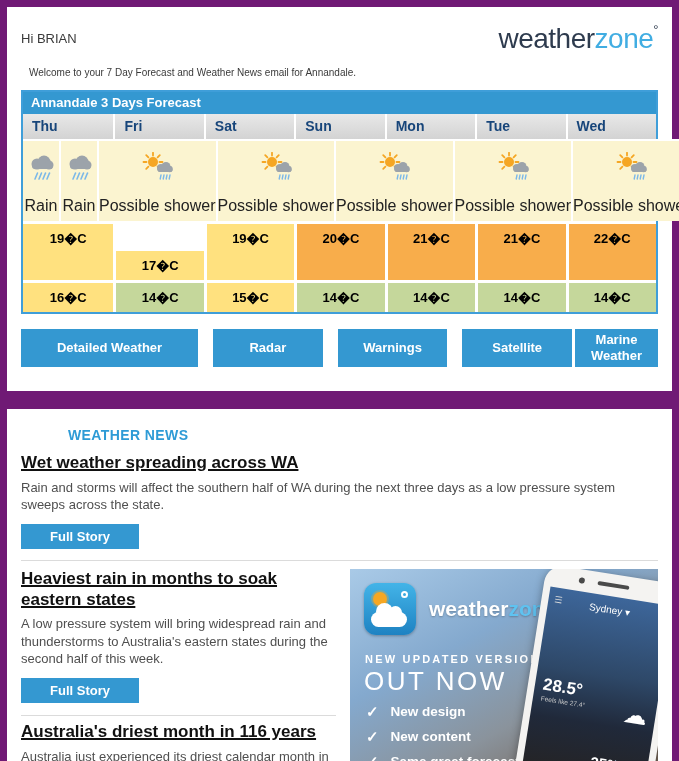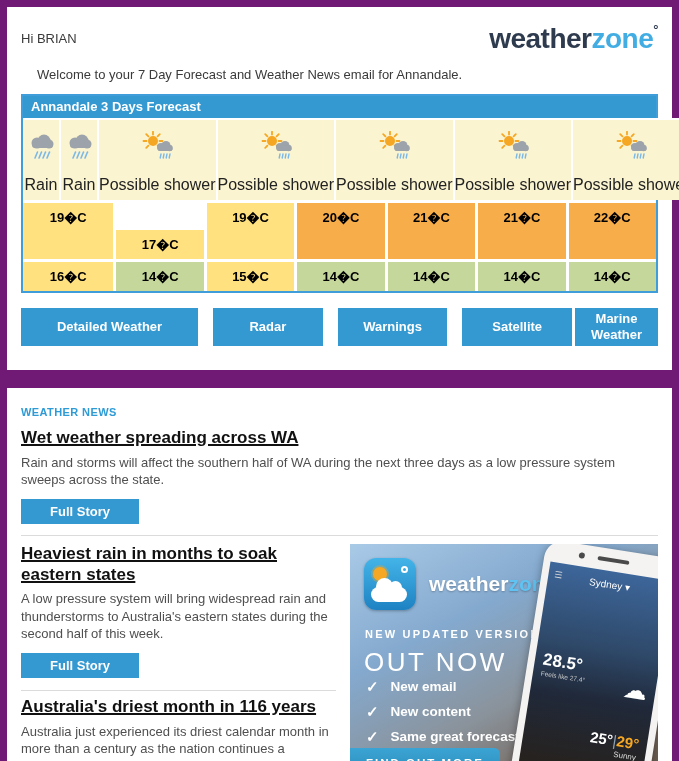--- a/index.html
+++ b/index.html
@@ -7,25 +7,25 @@
   body { font-family:"Liberation Sans", sans-serif; background:#EBEBEB; }
   .page { width:679px; height:761px; background:#701a75; overflow:hidden; position:relative; }
   .card { background:#fff; margin:0 7px; }
   .card-top { margin-top:7px; padding:10px 14px 24px; }
   .gap { height:18px; }
   .card-news { padding:12px 14px 10px; min-height:414px; }
 
   
   .header-row { display:flex; justify-content:space-between; align-items:center; height:42px; }
   .greeting { font-size:13px; color:#3a3a3a; }
-  .logo { font-weight:bold; font-size:28px; letter-spacing:-0.5px; line-height:1; }
+  .logo { font-weight:normal; font-size:28px; letter-spacing:-0.5px; line-height:1; }
   .logo-weather { color:#2E3B4E; }
   .logo-zone { color:#41ADE2; }
   .logo-deg { color:#2E3B4E; font-size:13px; vertical-align:14px; }
-  .welcome { font-size:13px; color:#3a3a3a; margin:8px 16px 12px; }
+  .welcome { font-size:10px; color:#3a3a3a; margin:8px 8px 12px; }
 
   
   .forecast-table { border:2px solid #3F9ED9; }
   .f-title { background:#3498D1; color:#fff; font-weight:bold; font-size:13px; padding:3px 8px 4px; }
   .f-grid { display:grid; grid-template-columns:repeat(7,1fr); }
   .f-grid .cell { border-left:2px solid #fff; }
   .f-grid .cell:first-child { border-left:none; }
   .f-days .cell { background:linear-gradient(#E8E8E8,#D3D3D3); color:#17457A; font-weight:bold; font-size:14px; padding:4px 0 5px 9px; }
   .f-icons .cell { background:#FBF4D0; text-align:center; padding:10px 0 6px; border-top:2px solid #fff; }
   .wicon { height:34px; display:flex; align-items:center; justify-content:center; }
@@ -36,21 +36,21 @@
   
   .nav-row { display:flex; gap:3px; margin-top:15px; }
   .nav-btn { background:#3498D1; color:#fff; font-weight:bold; font-size:13px; border:none;
              display:flex; align-items:center; justify-content:center; text-align:center;
              min-height:38px; cursor:pointer; line-height:1.2; font-family:inherit; }
   .nb-wide { flex:0 0 177px; }
   .nb-mid { flex:1;margin-left:12px; }
   .nb-narrow { flex:0 0 83px; }
 
   
-  .news-title { color:#2E9BD6; font-weight:bold; font-size:11px; letter-spacing:0.4px; margin-top:6px; }
+  .news-title { color:#2E9BD6; font-weight:bold; font-size:14px; letter-spacing:0.4px; margin-top:6px;margin-left:47px; }
   .headline { font-size:17px; font-weight:bold; color:#111; text-decoration:underline;
               text-decoration-thickness:2px; display:inline-block; line-height:1.22; cursor:pointer; }
   .article-body { font-size:13px; color:#4F4F4F; line-height:1.35; margin:5px 0 10px; }
   .full-story { background:#3498D1; color:#fff; font-weight:bold; font-size:13px; border:none;
                 width:118px; height:25px; cursor:pointer; display:block; font-family:inherit; }
   .divider { border:none; border-top:1px solid #DBDBDB; margin:11px 0 8px; }
   .h1-art { margin-top:10px; }
   .columns { display:flex; align-items:flex-start; }
   .col-left { flex:1; padding-right:14px; }
   .col-right { width:308px; flex:0 0 308px; }
@@ -65,21 +65,21 @@
   .app-sun { position:absolute; top:9px; left:9px; width:14px; height:14px; border-radius:50%;
              background:#F6A723; box-shadow:0 0 0 2px rgba(246,167,35,.35); }
   .app-cloud { position:absolute; bottom:8px; left:7px; width:36px; height:15px; background:#fff; border-radius:9px; }
   .app-cloud::before { content:""; position:absolute; left:5px; top:-9px; width:17px; height:17px; background:#fff; border-radius:50%; }
   .app-cloud::after { content:""; position:absolute; left:18px; top:-6px; width:13px; height:13px; background:#fff; border-radius:50%; }
   .app-deg { position:absolute; top:8px; right:8px; width:7px; height:7px; border:2.5px solid #fff; border-radius:50%; }
   .ad-logo-text { font-size:21px; font-weight:bold; color:#fff; text-shadow:0 1px 2px rgba(0,0,0,.25); }
   .ad-logo-text .z { color:#5FC2F0; }
   .ad-logo-text .d { font-size:11px; vertical-align:9px; }
   .ad-line1 { position:absolute; top:84px; left:15px; font-size:11px; font-weight:bold; letter-spacing:2.2px; color:#fff; }
-  .ad-line2 { position:absolute; top:103px; left:14px; font-size:26px; font-weight:400; letter-spacing:2.5px; color:#fff; }
+  .ad-line2 { position:absolute; top:97px; left:14px; font-size:26px; font-weight:400; letter-spacing:2.5px; color:#fff; }
   .ad-features { position:absolute; top:134px; left:16px; }
   .ad-feature { display:flex; align-items:center; margin-bottom:7px; color:#fff; font-size:13.5px; font-weight:bold; }
   .ad-check { margin-right:12px; font-size:15px; font-weight:bold; }
   .ad-cta { position:absolute; left:0; top:204px; width:150px; height:31px; border:none; cursor:pointer;
             background:linear-gradient(#3BA4D4,#2889B8); border-radius:0 6px 16px 0;
             color:#fff; font-weight:bold; font-size:11.5px; letter-spacing:2px; font-family:inherit; }
   
   .phone { position:absolute; left:176px; top:4px; width:138px; height:258px; background:#F4F3F1;
            border-radius:18px; transform:rotate(9deg); box-shadow:0 2px 8px rgba(0,0,0,.35); }
   .phone-speaker { position:absolute; top:9px; left:50%; margin-left:-16px; width:32px; height:4px; background:#4a4a4a; border-radius:2px; }
@@ -103,20 +103,29 @@
   <div class="card card-top">
     <div class="header-row">
       <span class="greeting">Hi BRIAN</span>
       <div class="logo"><span class="logo-weather">weather</span><span class="logo-zone">zone</span><span class="logo-deg">°</span></div>
     </div>
     <p class="welcome">Welcome to your 7 Day Forecast and Weather News email for Annandale.</p>
 
     <div class="forecast-table">
       <div class="f-title">Annandale 3 Days Forecast</div>
 
+      <div class="f-grid f-days">
+        <div class="cell">Thu</div>
+        <div class="cell">Fri</div>
+        <div class="cell">Sat</div>
+        <div class="cell">Sun</div>
+        <div class="cell">Mon</div>
+        <div class="cell">Tue</div>
+        <div class="cell">Wed</div>
+      </div>
 
       <div class="f-grid f-icons">
         <div class="cell">
             <div class="wicon">
   <svg width="36" height="32" viewBox="0 0 36 32">
     <g fill="#9CA3AA">
       <circle cx="14" cy="12" r="5.5"></circle>
                   <circle cx="21" cy="10" r="6.5"></circle>
                   <circle cx="26" cy="13" r="4.5"></circle>
       <rect x="9" y="11" width="21" height="6" rx="3"></rect>
@@ -363,21 +372,21 @@
               <div class="app-deg"></div>
               <div class="app-cloud"></div>
             </div>
             <div class="ad-logo-text"><span>weather</span><span class="z">zone</span><span class="d">°</span></div>
           </div>
           <div class="ad-line1">NEW UPDATED VERSION</div>
           <div class="ad-line2">OUT NOW</div>
           <div class="ad-features">
             <div class="ad-feature">
                 <span class="ad-check">✓</span>
-                <span>New email</span>
+                <span>New design</span>
               </div>
             <div class="ad-feature">
                 <span class="ad-check">✓</span>
                 <span>New content</span>
               </div>
             <div class="ad-feature">
                 <span class="ad-check">✓</span>
                 <span>Same great forecasts</span>
               </div>
           </div>

